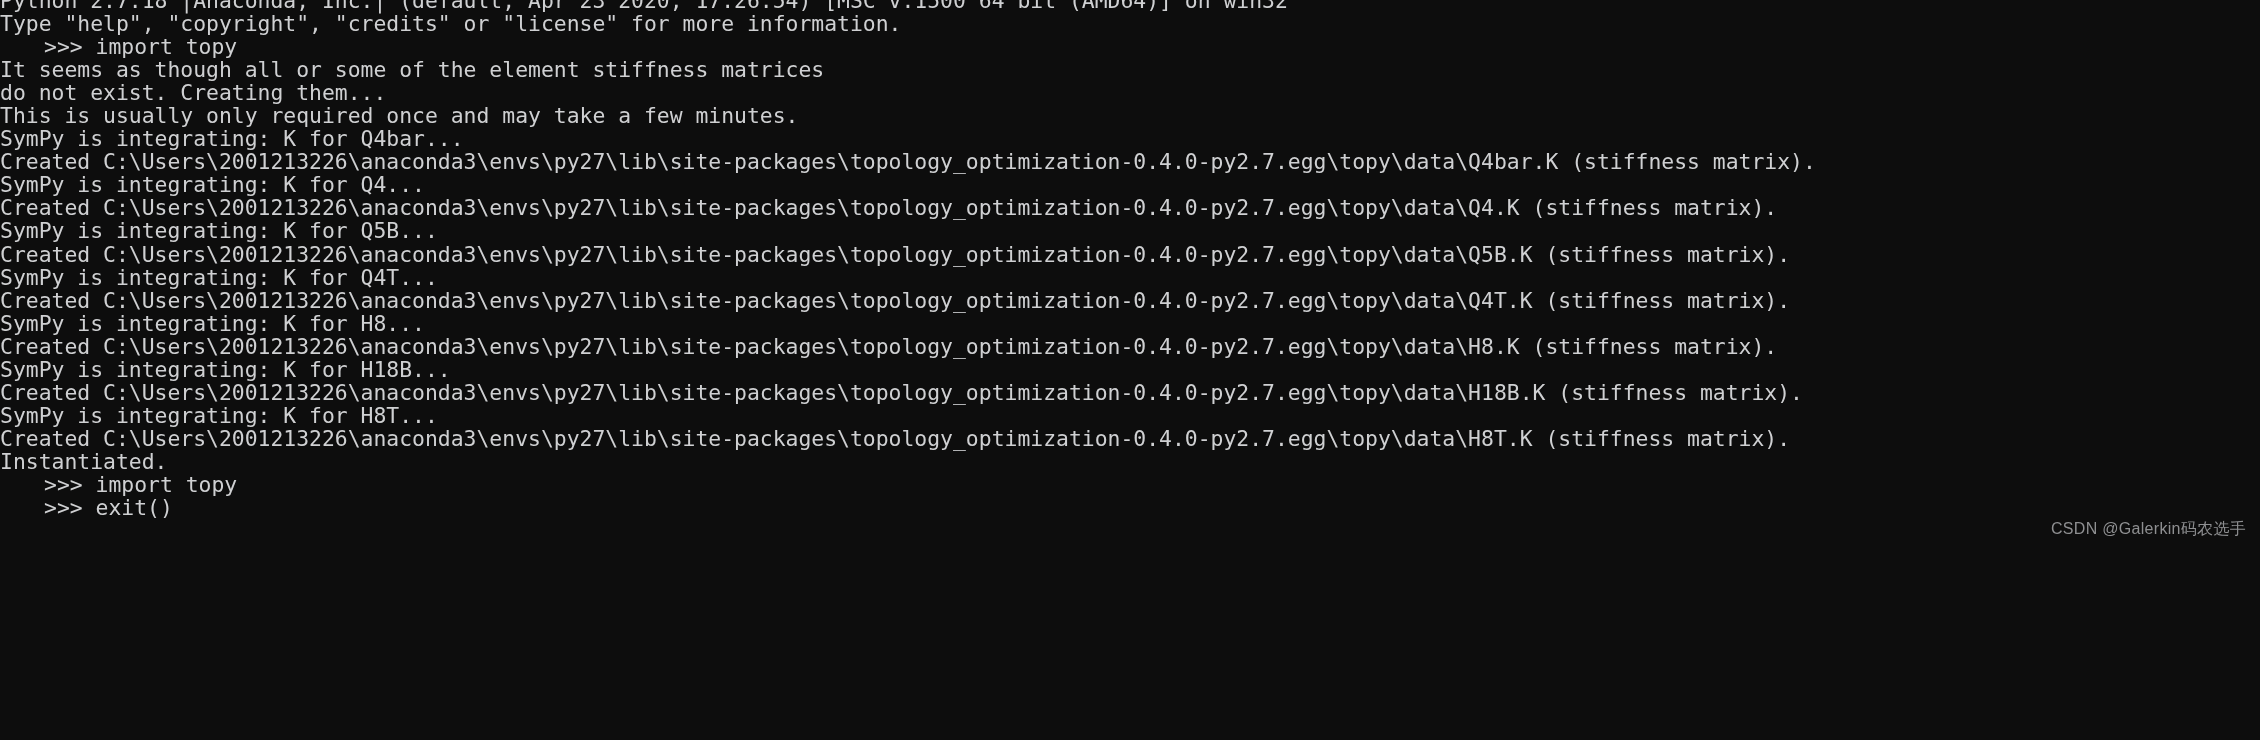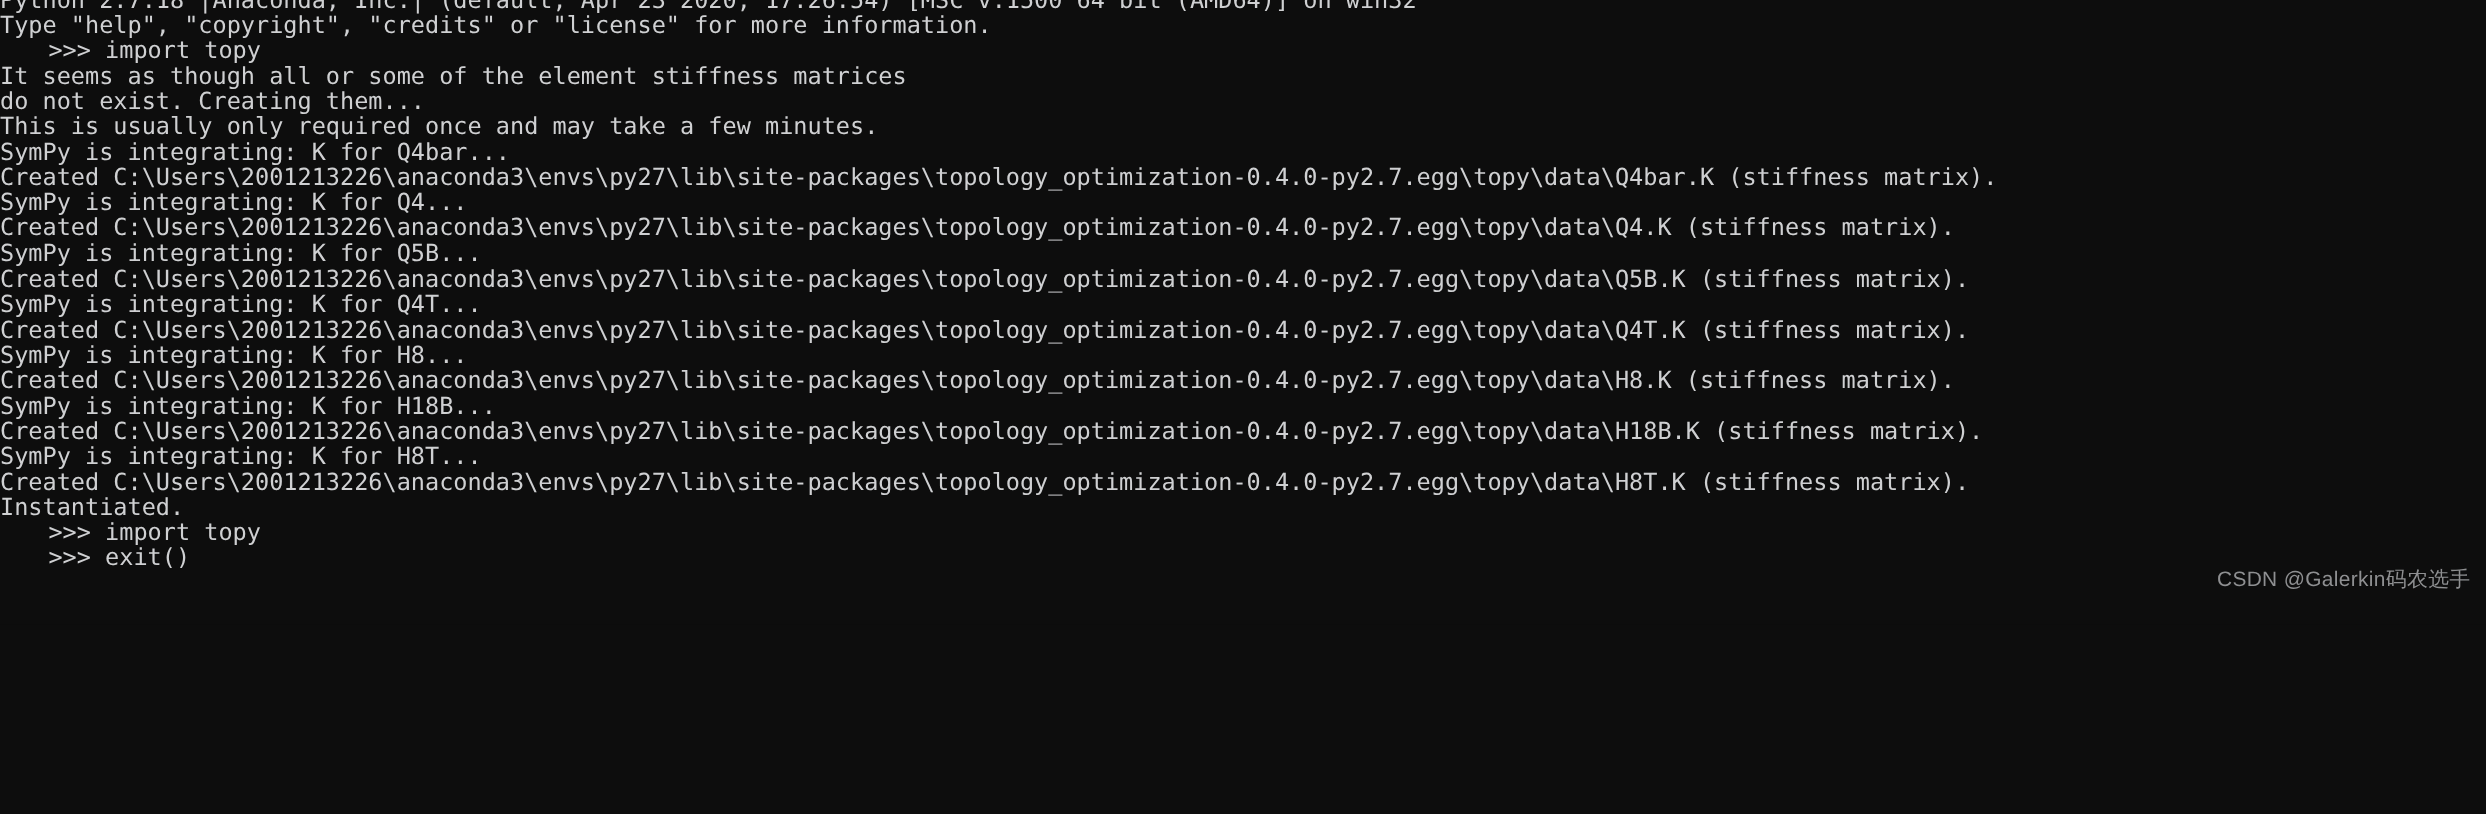--- a/index.html
+++ b/index.html
@@ -46,21 +46,21 @@
   }
   .prompt-line {
     color: #cfd0d2;
     margin-left: 44px;
   }
   #watermark {
     position: absolute;
     right: 14px;
     bottom: 28px;
     font-family: "Liberation Sans", sans-serif;
-    font-size: 19px;
+    font-size: 16px;
     color: #8e8f91;
     letter-spacing: 0.3px;
     white-space: pre;
   }
 </style>
 </head>
 <body>
 
 <div id="console">
   <div id="lines"><div class="line">Python 2.7.18 |Anaconda, Inc.| (default, Apr 23 2020, 17:26:54) [MSC v.1500 64 bit (AMD64)] on win32</div><div class="line">Type "help", "copyright", "credits" or "license" for more information.</div><div class="line prompt-line">&gt;&gt;&gt; import topy</div><div class="line">It seems as though all or some of the element stiffness matrices</div><div class="line">do not exist. Creating them...</div><div class="line">This is usually only required once and may take a few minutes.</div><div class="line">SymPy is integrating: K for Q4bar...</div><div class="line">Created C:\Users\2001213226\anaconda3\envs\py27\lib\site-packages\topology_optimization-0.4.0-py2.7.egg\topy\data\Q4bar.K (stiffness matrix).</div><div class="line">SymPy is integrating: K for Q4...</div><div class="line">Created C:\Users\2001213226\anaconda3\envs\py27\lib\site-packages\topology_optimization-0.4.0-py2.7.egg\topy\data\Q4.K (stiffness matrix).</div><div class="line">SymPy is integrating: K for Q5B...</div><div class="line">Created C:\Users\2001213226\anaconda3\envs\py27\lib\site-packages\topology_optimization-0.4.0-py2.7.egg\topy\data\Q5B.K (stiffness matrix).</div><div class="line">SymPy is integrating: K for Q4T...</div><div class="line">Created C:\Users\2001213226\anaconda3\envs\py27\lib\site-packages\topology_optimization-0.4.0-py2.7.egg\topy\data\Q4T.K (stiffness matrix).</div><div class="line">SymPy is integrating: K for H8...</div><div class="line">Created C:\Users\2001213226\anaconda3\envs\py27\lib\site-packages\topology_optimization-0.4.0-py2.7.egg\topy\data\H8.K (stiffness matrix).</div><div class="line">SymPy is integrating: K for H18B...</div><div class="line">Created C:\Users\2001213226\anaconda3\envs\py27\lib\site-packages\topology_optimization-0.4.0-py2.7.egg\topy\data\H18B.K (stiffness matrix).</div><div class="line">SymPy is integrating: K for H8T...</div><div class="line">Created C:\Users\2001213226\anaconda3\envs\py27\lib\site-packages\topology_optimization-0.4.0-py2.7.egg\topy\data\H8T.K (stiffness matrix).</div><div class="line">Instantiated.</div><div class="line prompt-line">&gt;&gt;&gt; import topy</div><div class="line prompt-line">&gt;&gt;&gt; exit()</div></div>

